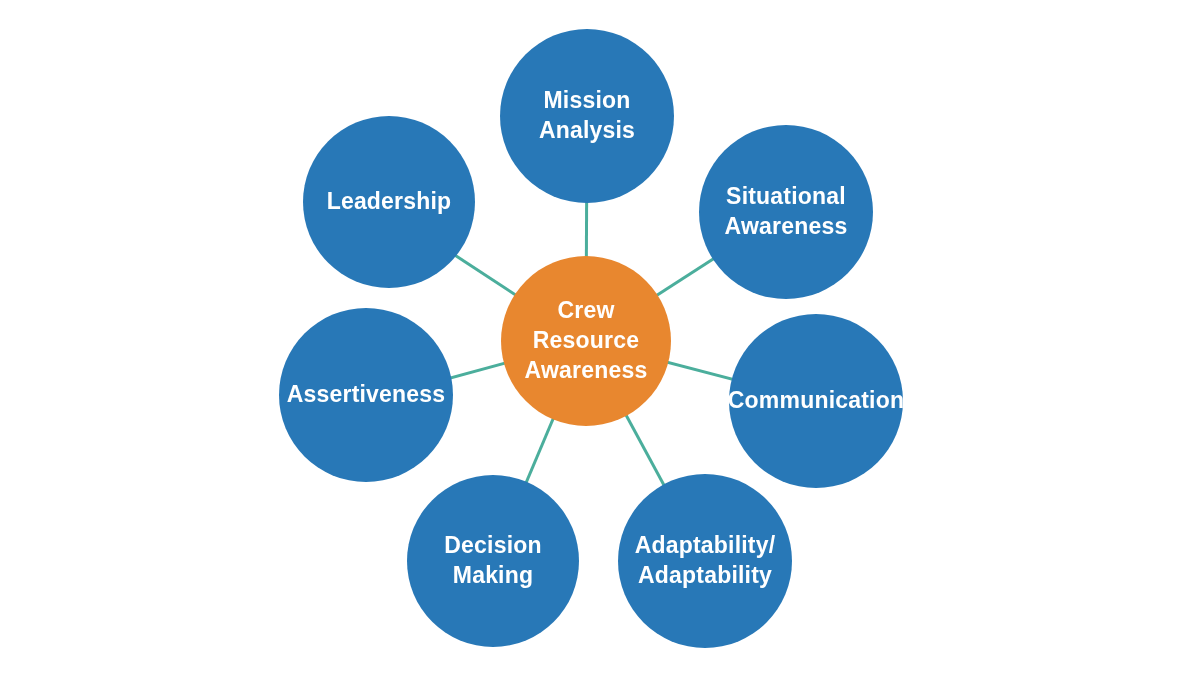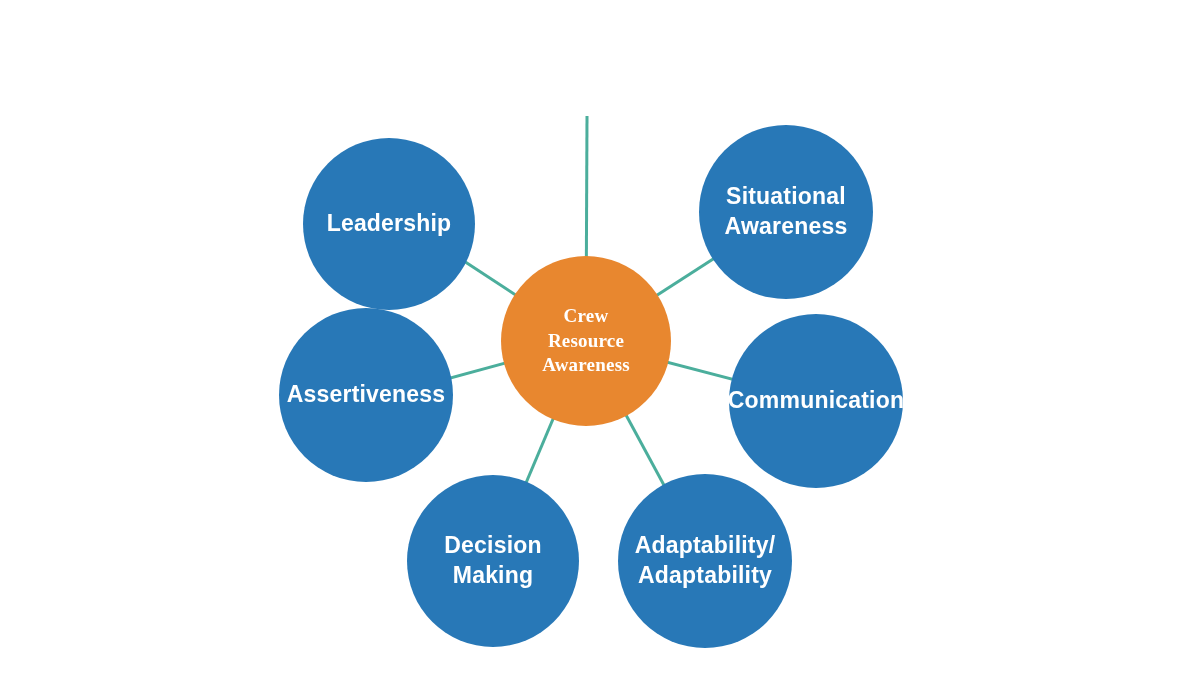--- a/index.html
+++ b/index.html
@@ -38,48 +38,51 @@
   .node span {
     display: block;
     white-space: nowrap;
   }
   .node-blue {
     background: #2878B7;
     font-size: 23px;
   }
   .node-center {
     background: #E8872F;
-    font-size: 19px;
-    font-family: Liberation Serif, serif;
+    font-size: 23px;
   }
   
   .n-center        { left: 501px; top: 256px; width: 170px; height: 170px; }
   .n-mission       { left: 500px; top:  29px; width: 174px; height: 174px; }
   .n-situational   { left: 699px; top: 125px; width: 174px; height: 174px; }
   .n-communication { left: 729px; top: 314px; width: 174px; height: 174px; text-align: center; }
   .n-adaptability  { left: 618px; top: 474px; width: 174px; height: 174px; }
   .n-decision      { left: 407px; top: 475px; width: 172px; height: 172px; }
   .n-assertive     { left: 279px; top: 308px; width: 174px; height: 174px; }
-  .n-leadership    { left: 303px; top: 138px; width: 172px; height: 172px; }
+  .n-leadership    { left: 303px; top: 116px; width: 172px; height: 172px; }
 </style>
 </head>
 <body>
 
 <div class="canvas">
 
   <svg class="connectors" viewBox="0 0 1200 675" xmlns="http://www.w3.org/2000/svg">
     <line x1="586" y1="341" x2="587" y2="116" stroke-width="3" stroke="#4BAE9C"></line>
     <line x1="586" y1="341" x2="786" y2="212" stroke-width="3" stroke="#4BAE9C"></line>
     <line x1="586" y1="341" x2="816" y2="401" stroke-width="3" stroke="#4BAE9C"></line>
     <line x1="586" y1="341" x2="705" y2="561" stroke-width="3" stroke="#4BAE9C"></line>
     <line x1="586" y1="341" x2="493" y2="561" stroke-width="3" stroke="#4BAE9C"></line>
     <line x1="586" y1="341" x2="366" y2="401" stroke-width="3" stroke="#4BAE9C"></line>
     <line x1="586" y1="341" x2="389" y2="212" stroke-width="3" stroke="#4BAE9C"></line>
   </svg>
 
+  <div class="node node-blue n-mission">
+    <span>Mission</span>
+    <span>Analysis</span>
+  </div>
 
   <div class="node node-blue n-situational">
     <span>Situational</span>
     <span>Awareness</span>
   </div>
 
   <div class="node node-blue n-communication">
     <span>Communication</span>
   </div>
 

